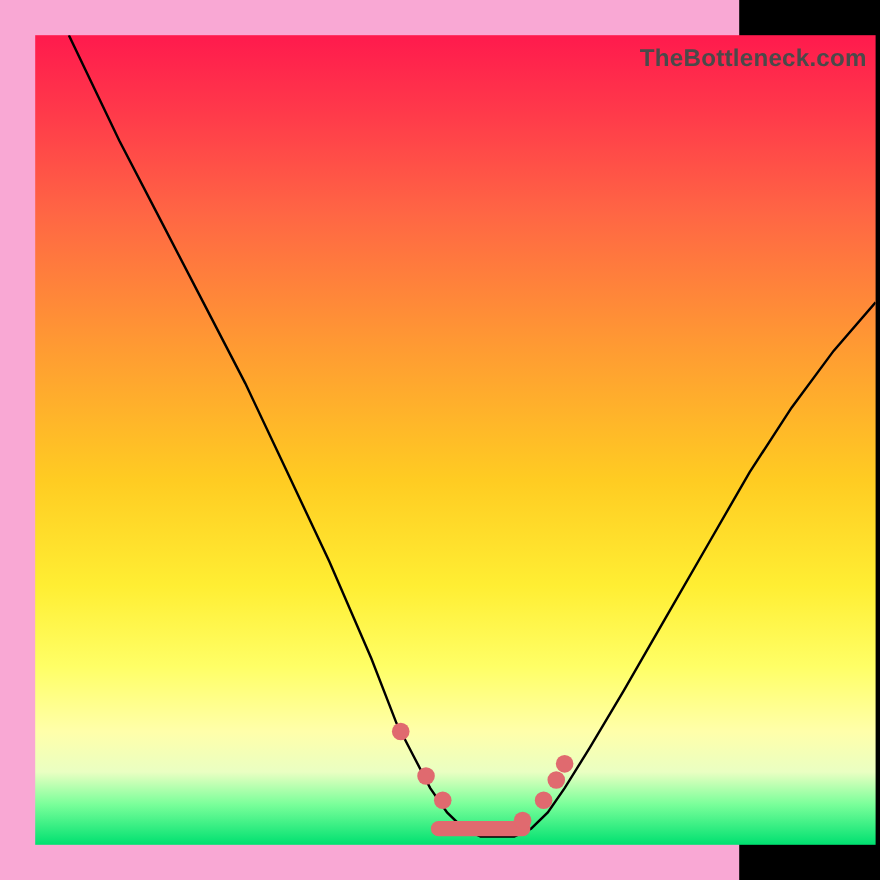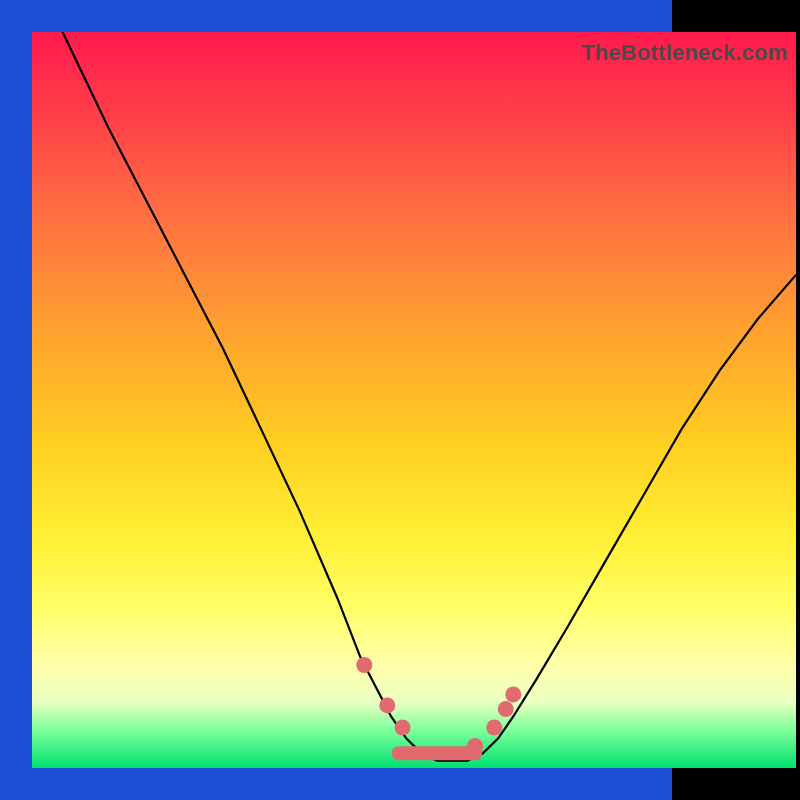--- a/index.html
+++ b/index.html
@@ -3,21 +3,21 @@
 <meta charset="utf-8">
 <style>
   * { margin: 0; padding: 0; box-sizing: border-box; }
   html, body { width: 800px; height: 800px; overflow: hidden; }
   body { background: #000; font-family: Arial, sans-serif; }
 
   .frame {
     position: absolute;
     left: 0; top: 0;
     width: 672px; height: 800px;
-    background: #1d4ed8;
+    background: #f9a8d4;
   }
 
   .plot {
     position: absolute;
     left: 32px;
     top: 32px;
     width: 764px;
     height: 736px;
     background: linear-gradient(to bottom,
       #ff1a4d 0%,

